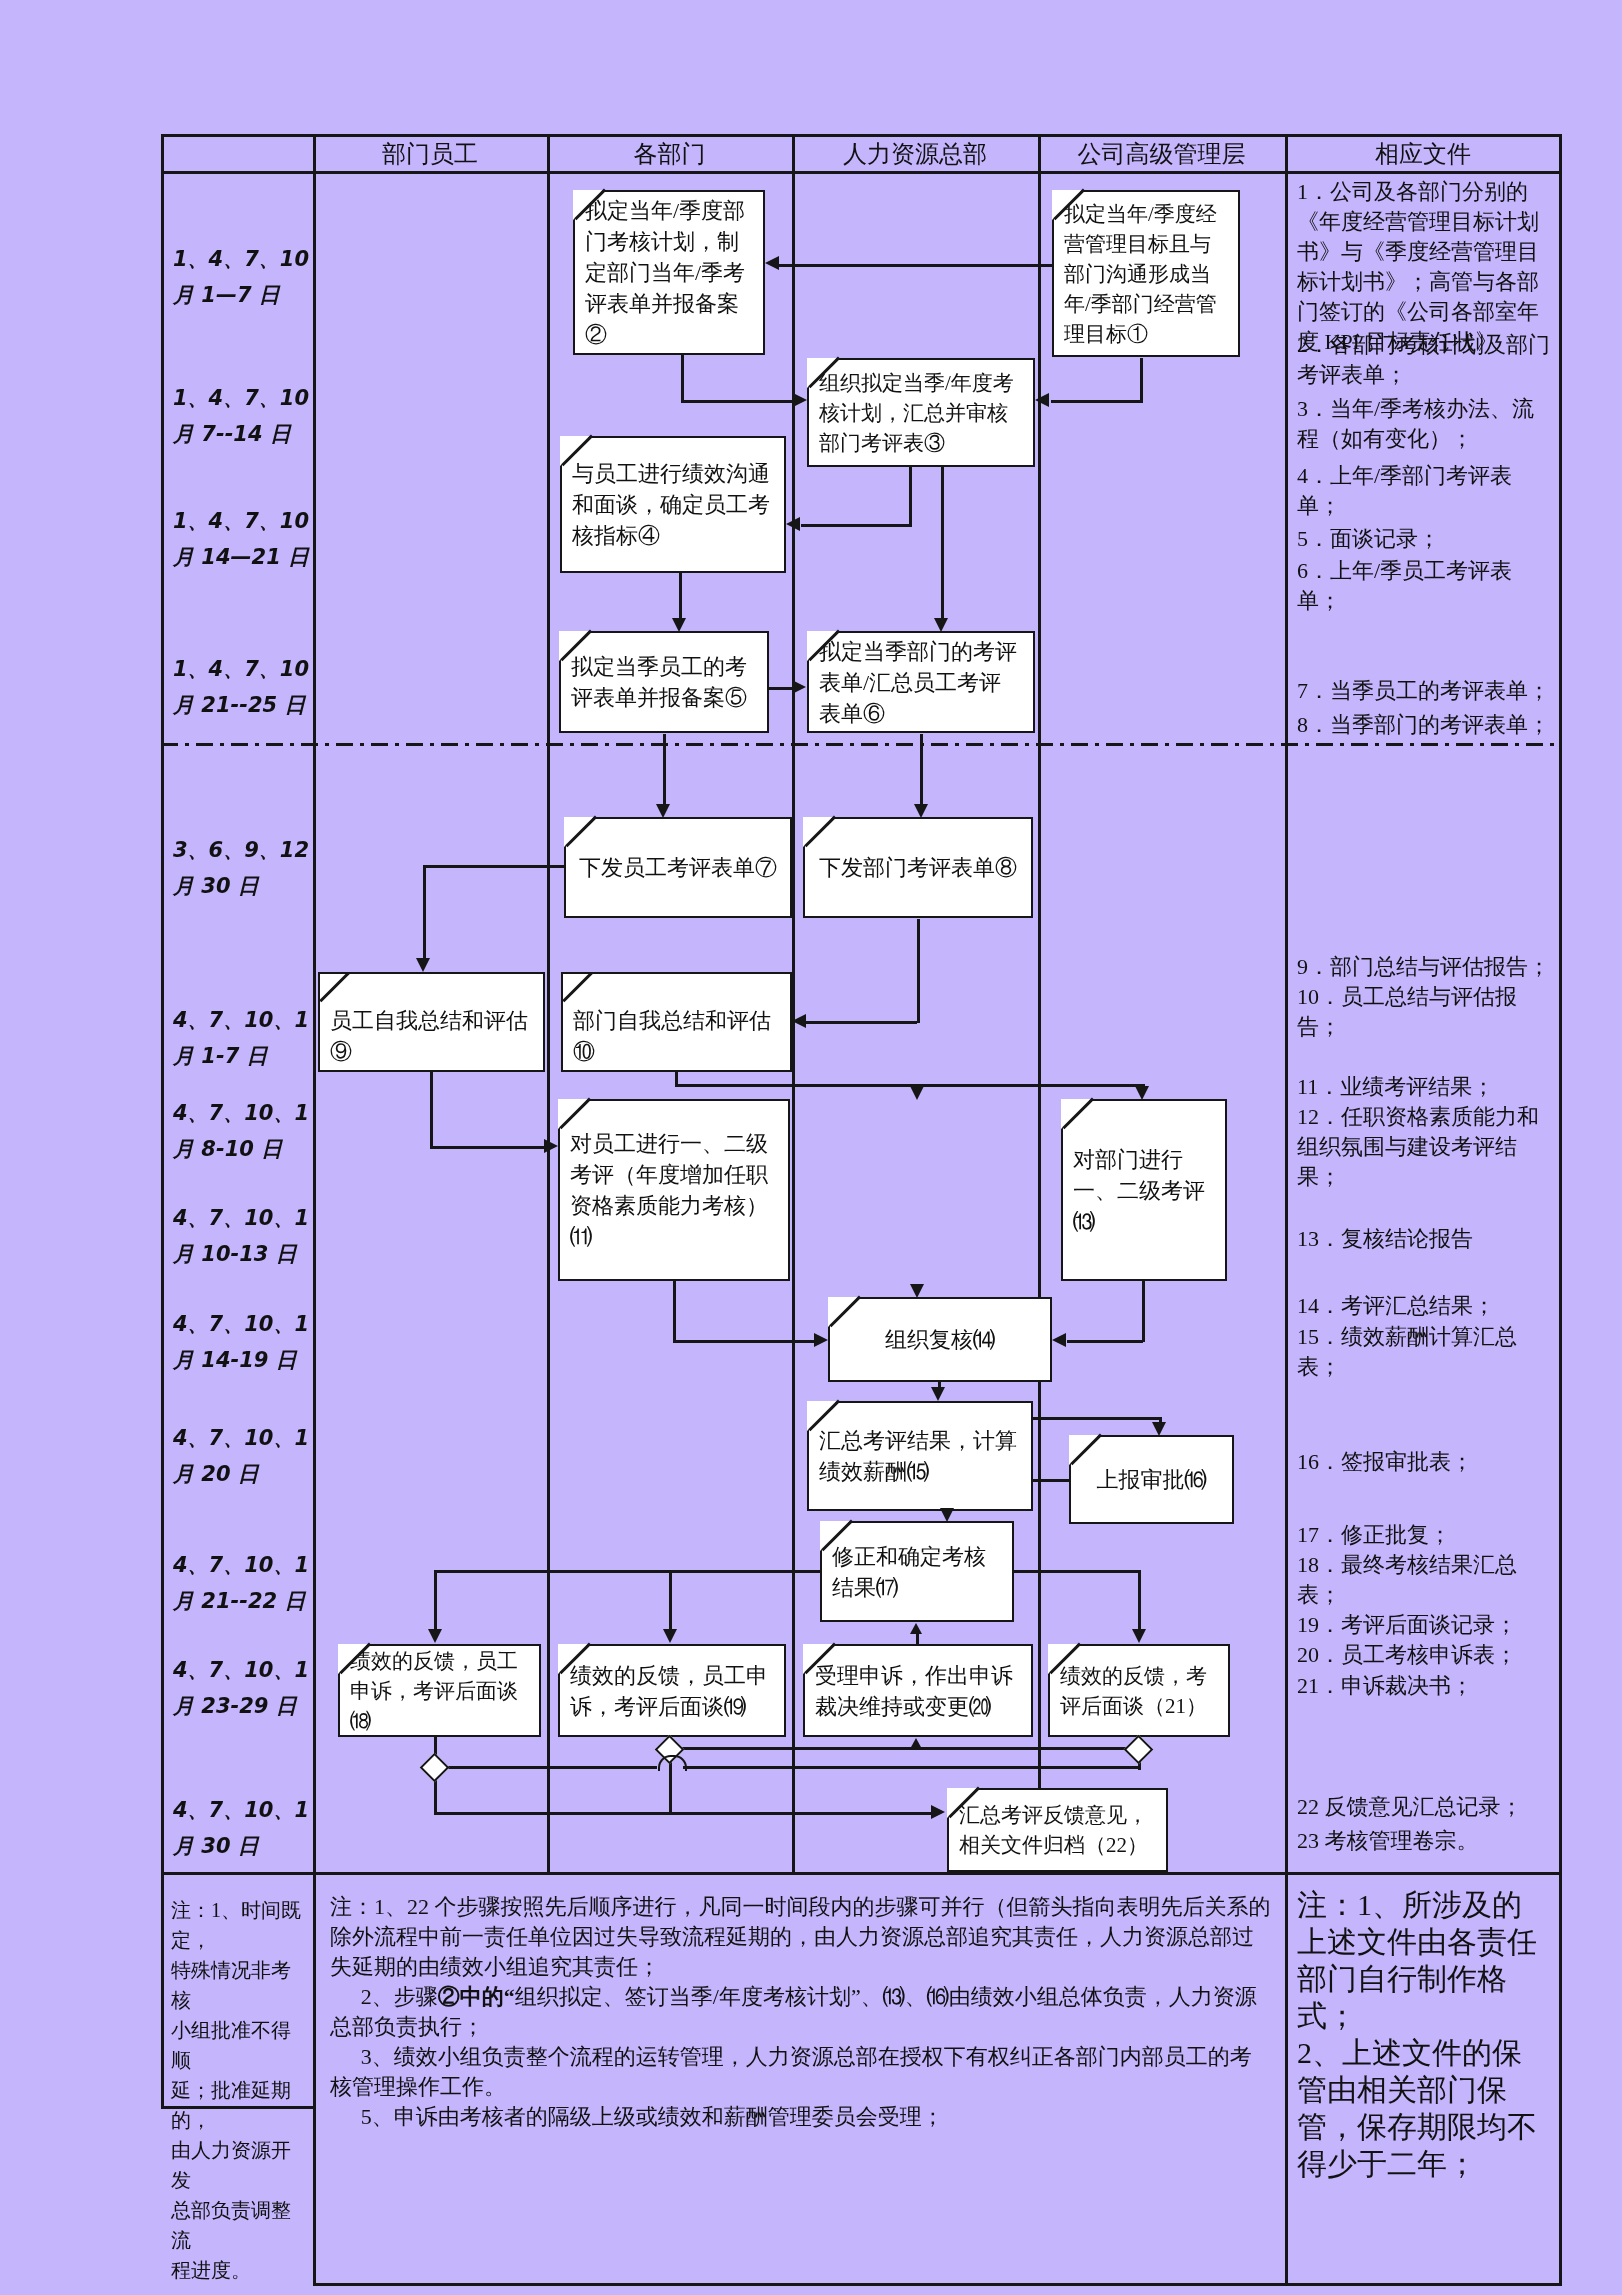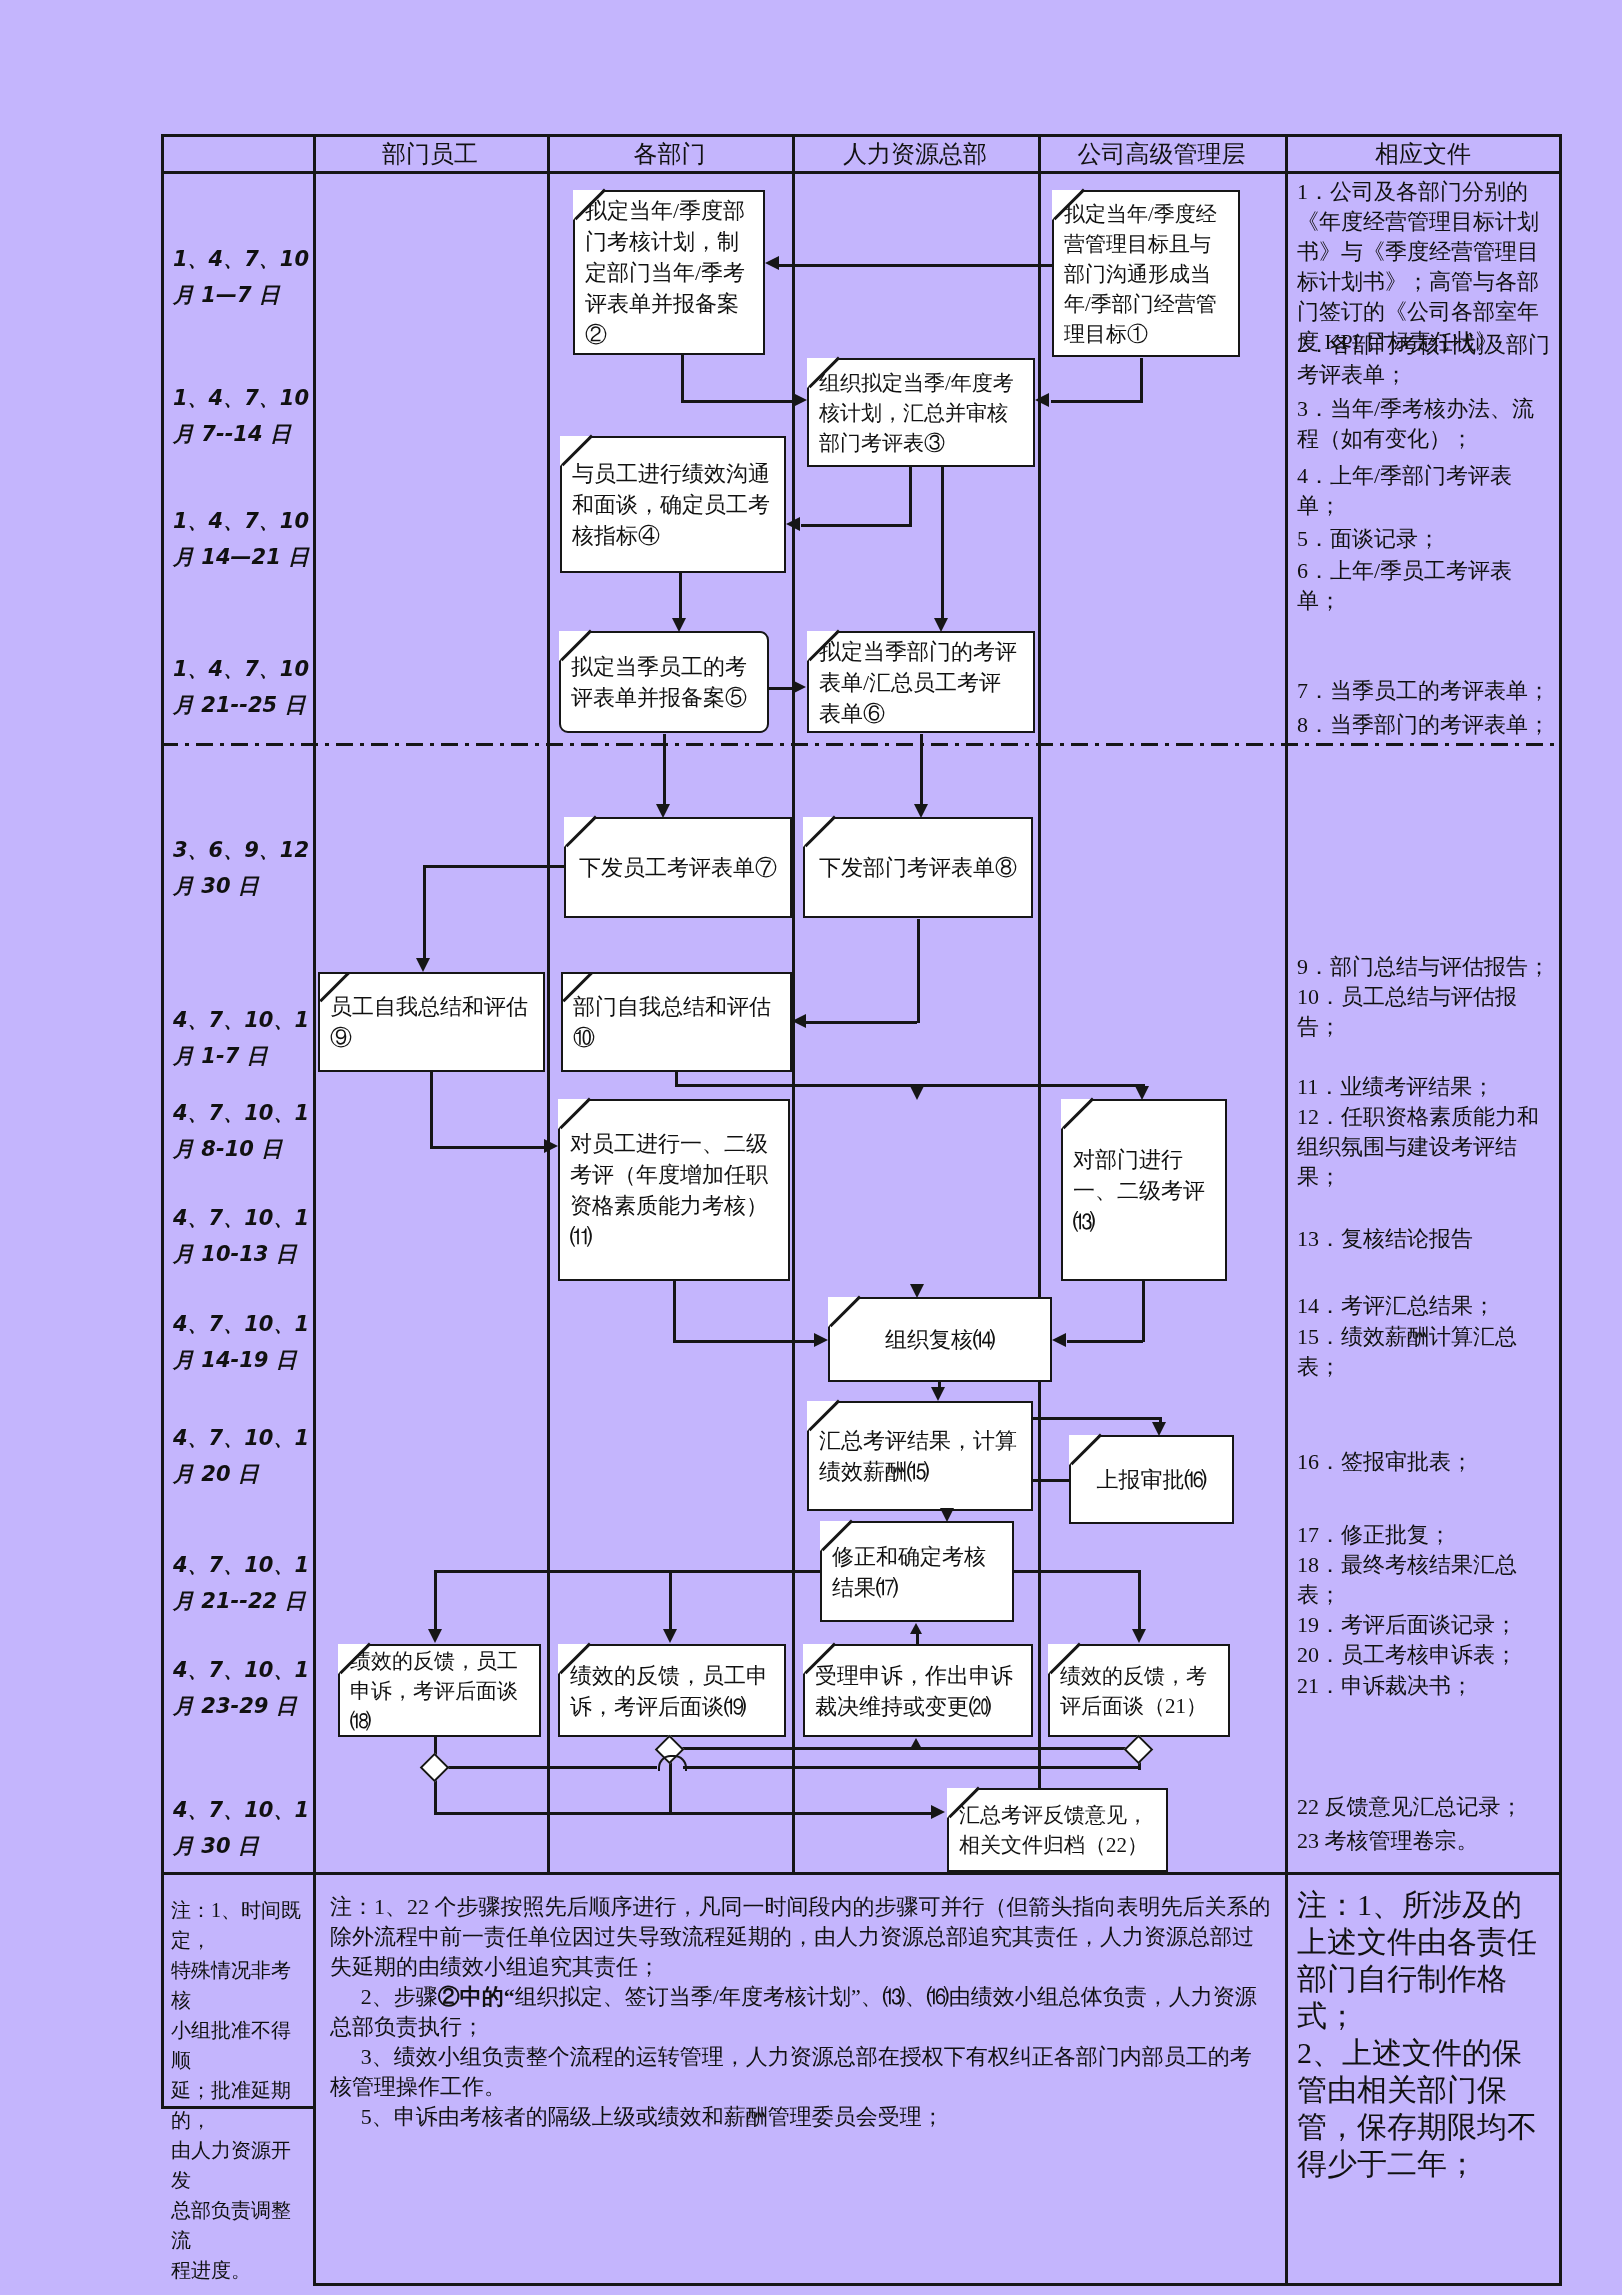--- a/index.html
+++ b/index.html
@@ -13,21 +13,21 @@
   .date{position:absolute;left:173px;width:139px;white-space:pre-line;
         font-family:"DejaVu Sans","Liberation Sans",sans-serif;font-size:21px;line-height:36px;font-weight:700;font-style:italic;}
   .file{position:absolute;left:1297px;width:255px;font-size:22px;line-height:30px;}
   .docbox{position:absolute;border:2.5px solid #161616;background:#fff;box-sizing:border-box;
           display:flex;align-items:center;padding:3.4px 10px;font-size:22px;line-height:31px;}
   .docbox::before{content:"";position:absolute;left:-2.5px;top:-2.5px;width:0;height:0;
           border-top:30px solid #fff;border-right:30px solid transparent;}
   .docbox::after{content:"";position:absolute;left:-6px;top:11px;width:42px;height:2.5px;
           background:#161616;transform:rotate(-45deg);}
   .ctr{justify-content:center;text-align:center;}
-  .clipbox{align-items:center;overflow:hidden;}
+  .clipbox{align-items:flex-end;overflow:hidden;}
   .tri-r,.tri-l,.tri-u,.tri-d{position:absolute;width:0;height:0;}
   .tri-r{border-top:7.6px solid transparent;border-bottom:7.6px solid transparent;border-left:14.4px solid #161616;}
   .tri-l{border-top:7.6px solid transparent;border-bottom:7.6px solid transparent;border-right:14.4px solid #161616;}
   .tri-d{border-left:7.6px solid transparent;border-right:7.6px solid transparent;border-top:14.4px solid #161616;}
   .tri-u{border-left:6.8px solid transparent;border-right:6.8px solid transparent;border-bottom:11px solid #161616;}
   .diamond{position:absolute;width:17px;height:17px;border:2.5px solid #161616;background:#fff;transform:rotate(45deg);}
   .arc{position:absolute;width:25px;height:13.5px;border:2.5px solid #161616;border-bottom:none;
        border-radius:12.7px 12.7px 0 0;background:transparent;}
   .note-left{position:absolute;left:171px;top:1895px;width:137px;white-space:pre-line;
        font-size:20px;line-height:30px;}
@@ -140,21 +140,21 @@
     </div>
   <div class="docbox" style="left:573px;top:190px;width:192px;height:165px;">
       <span>拟定当年/季度部门考核计划，制定部门当年/季考评表单并报备案②</span>
     </div>
   <div class="docbox" style="left:807px;top:358px;width:228px;height:109px;font-size:21px;line-height:30px;">
       <span>组织拟定当季/年度考核计划，汇总并审核部门考评表③</span>
     </div>
   <div class="docbox" style="left:560px;top:436px;width:226px;height:137px;">
       <span>与员工进行绩效沟通和面谈，确定员工考核指标④</span>
     </div>
-  <div class="docbox" style="left:559px;top:631px;width:210px;height:102px;border-radius:9px;">
+  <div class="docbox" style="left:559px;top:631px;width:210px;height:102px;">
       <span>拟定当季员工的考评表单并报备案⑤</span>
     </div>
   <div class="docbox" style="left:807px;top:631px;width:228px;height:102px;">
       <span>拟定当季部门的考评表单/汇总员工考评表单⑥</span>
     </div>
   <div class="docbox ctr" style="left:564px;top:817px;width:228px;height:101px;">
       <span>下发员工考评表单⑦</span>
     </div>
   <div class="docbox ctr" style="left:803px;top:817px;width:230px;height:101px;">
       <span>下发部门考评表单⑧</span>

